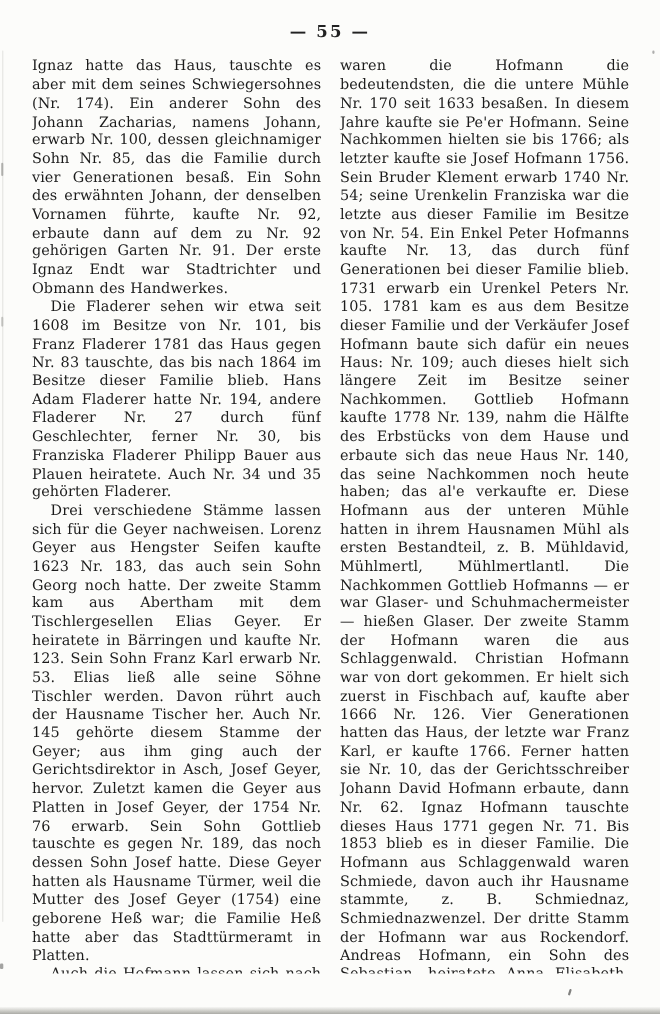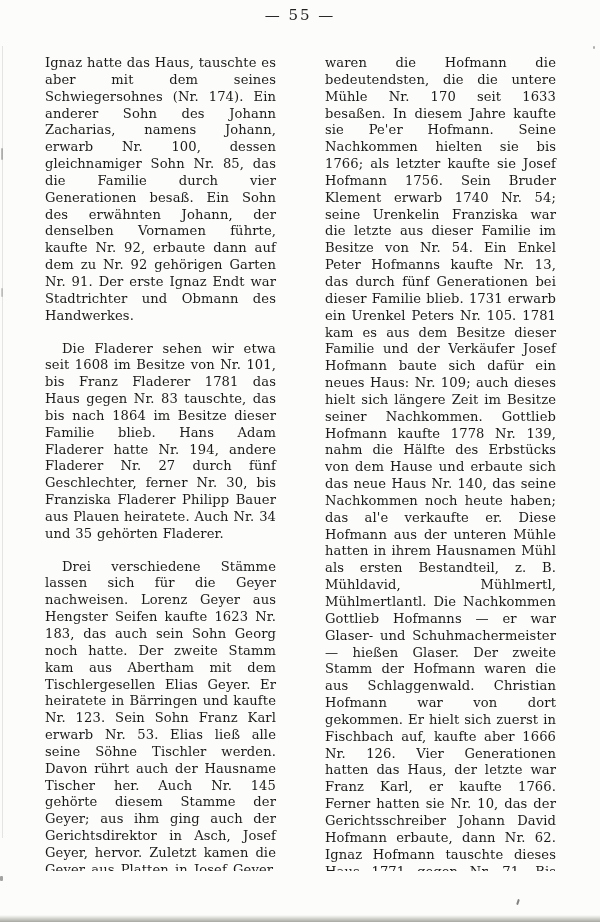--- a/index.html
+++ b/index.html
@@ -8,44 +8,44 @@
     width:600px; height:922px;
     margin:0 auto;
     background:#fcfcfa;
     overflow:hidden;
     font-family:"DejaVu Serif", serif;
     color:#1b1b1b;
     box-sizing:border-box;
   }
   .page-header {
     text-align:center;
-    padding-top:6px;
+    padding-top:20px;
     font-size:15px;
-    font-weight:normal;
+    font-weight:bold;
     letter-spacing:2px;
     color:#222;
   }
   .columns {
     display:flex;
     gap:17px;
     padding:15px 27px 0 29px;
     box-sizing:border-box;
   }
   .column {
     flex:0 0 263px;
     width:263px;
     max-height:832px;
     overflow:hidden;
     text-align:justify;
     font-size:13.1px;
     line-height:16.85px;
     letter-spacing:0.1px;
     word-spacing:0.5px;
   }
-  .para { margin:16px; }
+  .para { margin:0; }
   .para.indent { text-indent:17px; }
   .bold-name { font-weight:normal; }
   
   .scan-band {
     position:absolute; left:0; right:0; bottom:0; height:7px;
     background:linear-gradient(to bottom, rgba(190,190,185,0) 0%, #cfcfca 55%, #a8a8a3 100%);
   }
   .scan-edge-left {
     position:absolute; left:2px; top:46px; width:1px; height:792px;
     background:rgba(70,70,65,0.13);

